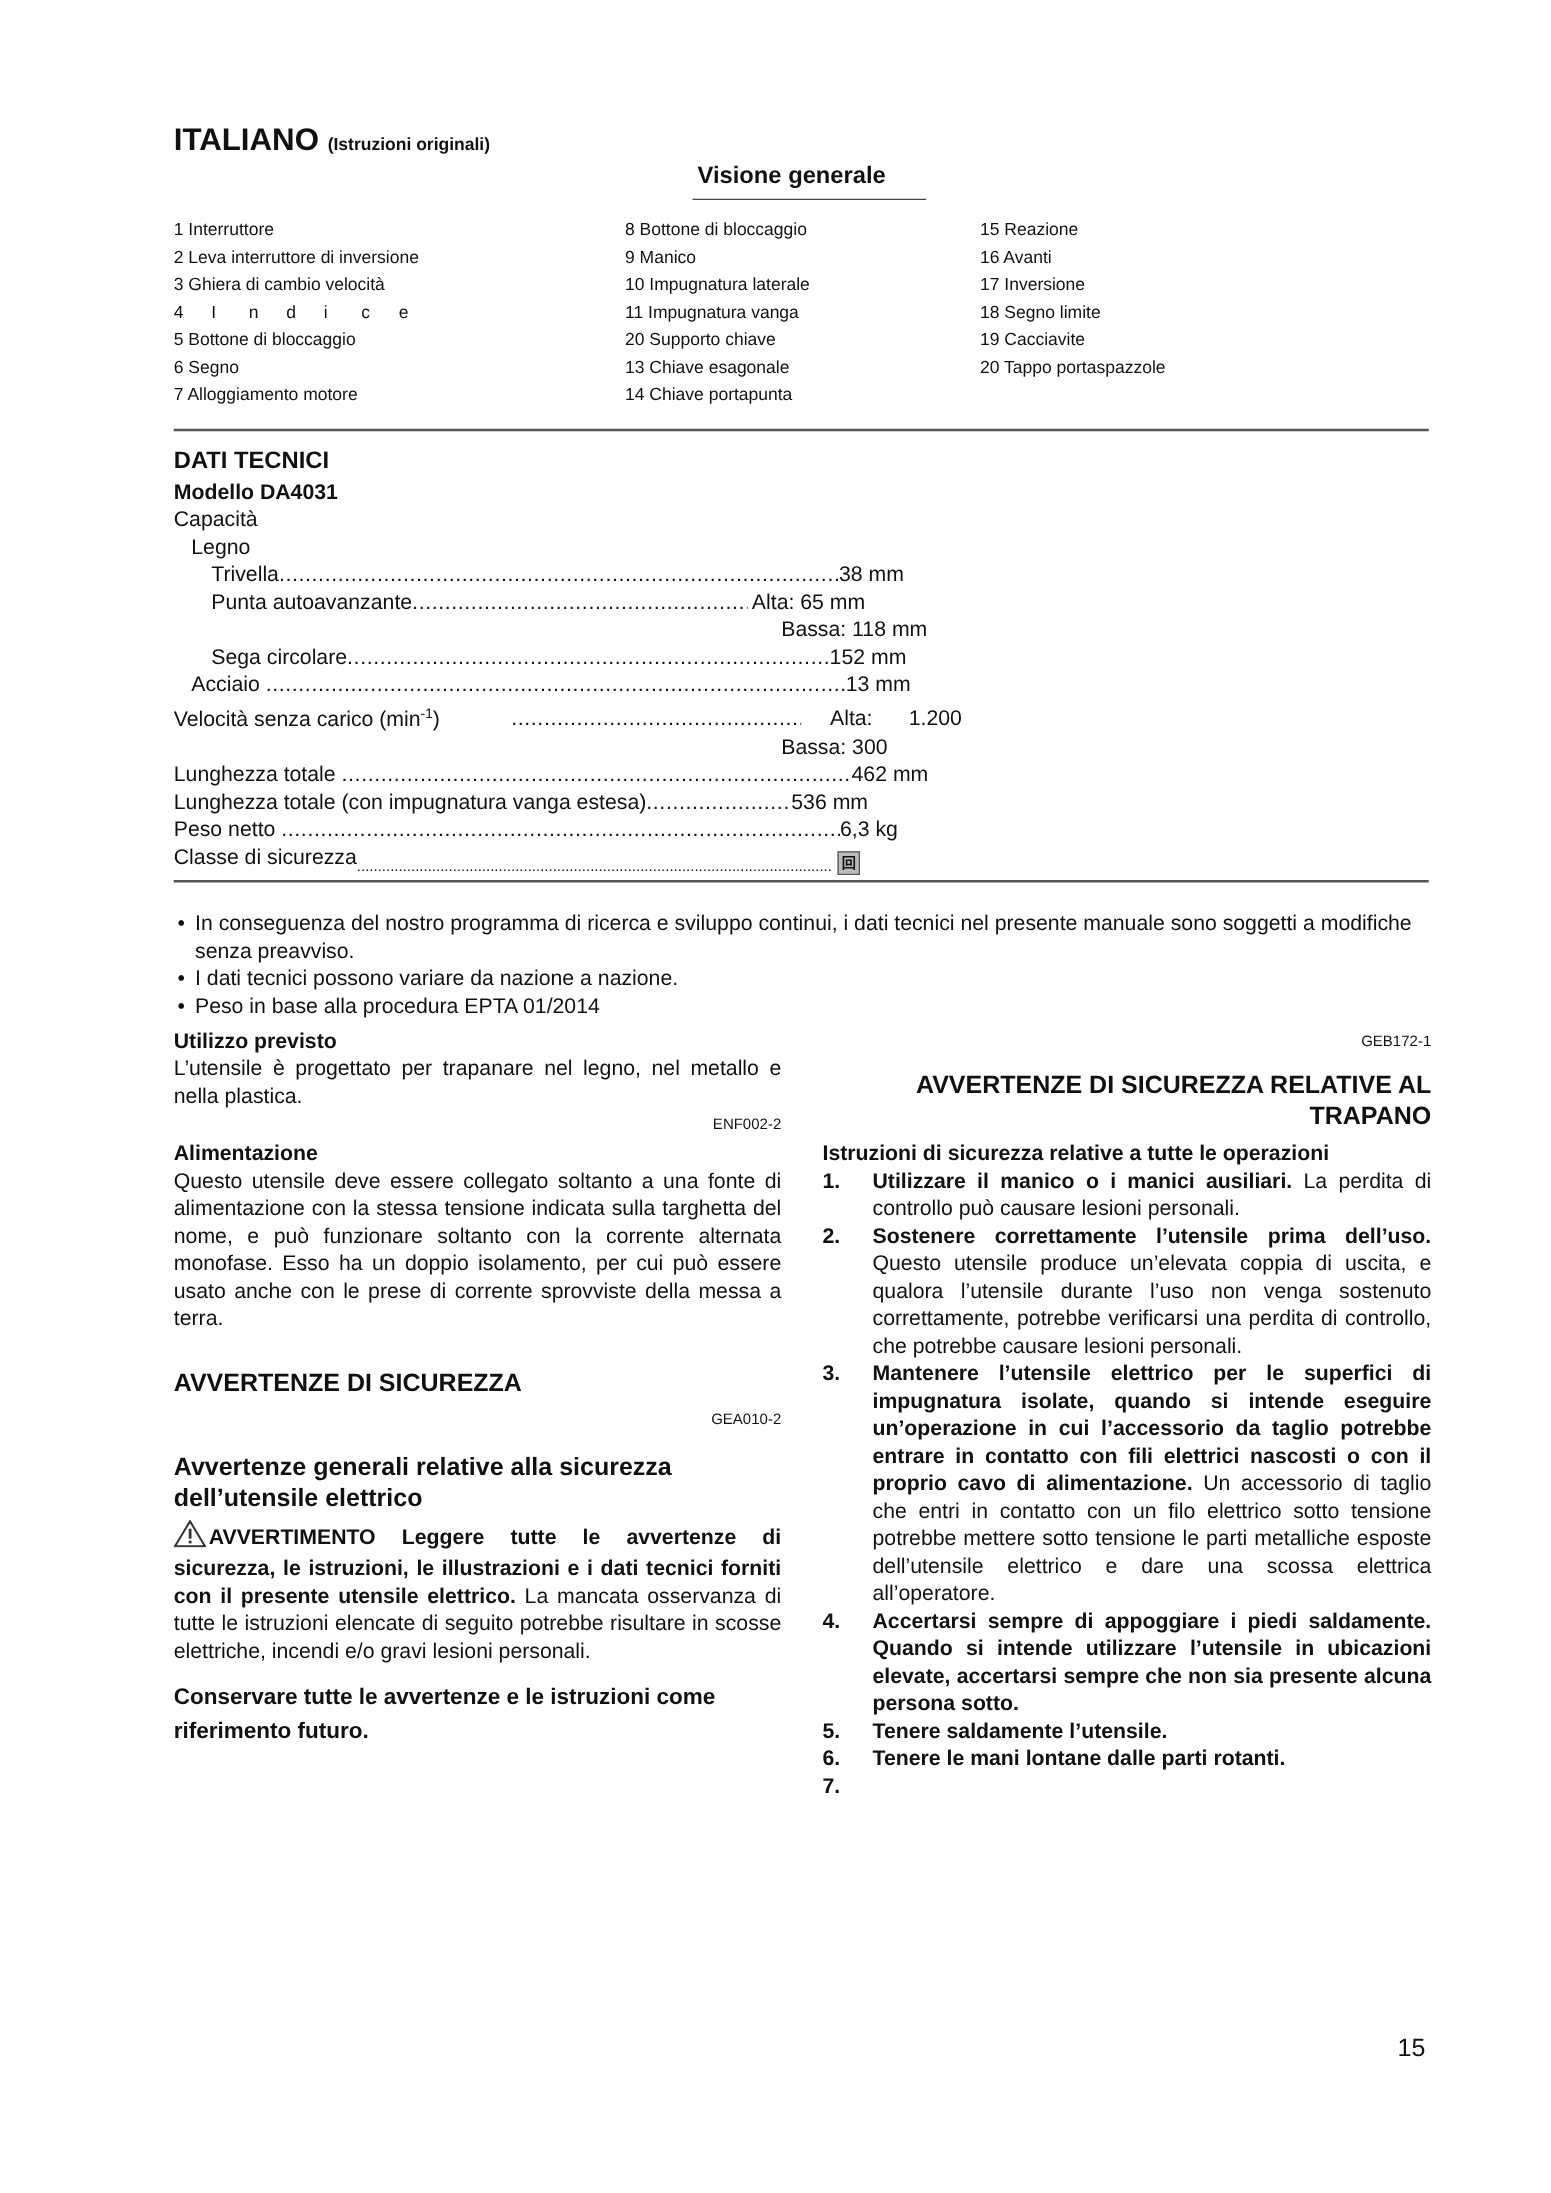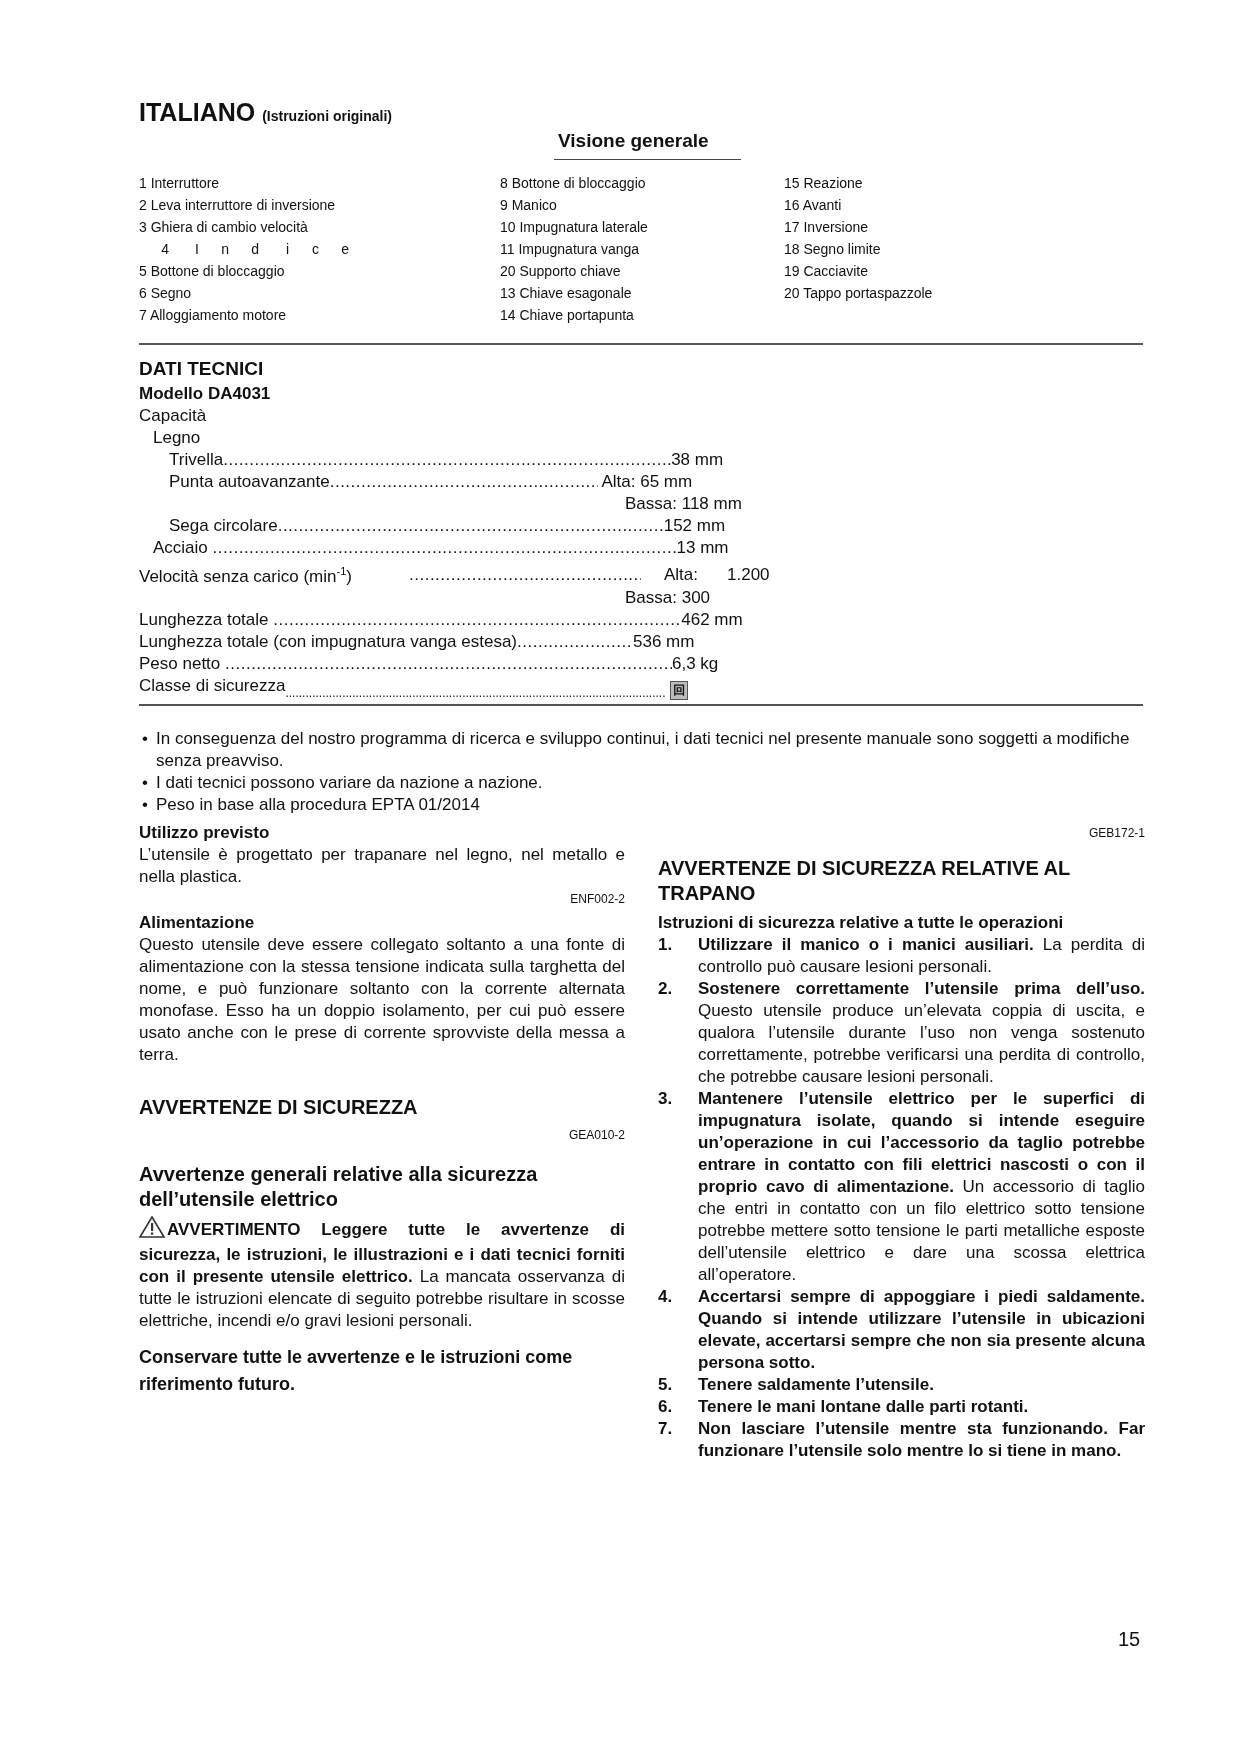--- a/index.html
+++ b/index.html
@@ -4,21 +4,21 @@
 <style>
   html, body { margin:0; padding:0; background:#ffffff; }
   body { width:1241px; height:1754px; position:relative; font-family:"Liberation Sans", sans-serif; color:#111; overflow:hidden; }
   .abs { position:absolute; }
   .lang { left:139px; top:98px; font-size:25px; font-weight:bold; }
   .lang .sub { font-size:14px; font-weight:bold; }
   .vg { left:558px; top:130px; font-size:19px; font-weight:bold; }
   .vg-rule { left:554px; top:159px; width:187px; height:0; border-top:1.5px solid #444; }
   .parts-col { top:172px; font-size:14px; line-height:22px; }
   .parts-col div { white-space:nowrap; }
-  .p4 { letter-spacing:0;text-align:right; }
+  .p4 { letter-spacing:0; }
   .p4 span { display:inline-block; width:30px; }
   .rule { left:139px; width:1004px; height:0; border-top:2px solid #555; }
   .dt-title { left:139px; top:358px; font-size:19px; font-weight:bold; }
   .dt-model { left:139px; top:384px; font-size:17px; font-weight:bold; }
   .specrow { position:absolute; white-space:nowrap; font-size:17px; }
   .dots { display:inline-block; overflow:hidden; vertical-align:bottom; letter-spacing:0.5px; }
   .notes { left:142px; top:728px; font-size:17px; line-height:22px; width:1004px; }
   .notes div { position:relative; padding-left:14px; }
   .notes div::before { content:"•"; position:absolute; left:0; }
   .col { font-size:17px; line-height:22px; text-align:justify; }
@@ -134,24 +134,24 @@
           <polygon points="13,1 25,21 1,21" fill="#fff" stroke="#333" stroke-width="1.6"></polygon>
           <rect x="12" y="7" width="2.2" height="8" fill="#333"></rect>
           <rect x="12" y="16.5" width="2.2" height="2.2" fill="#333"></rect>
         </svg></span><b>AVVERTIMENTO Leggere tutte le avvertenze di sicurezza, le istruzioni, le illustrazioni e i dati tecnici forniti con il presente utensile elettrico.</b><span> La mancata osservanza di tutte le istruzioni elencate di seguito potrebbe risultare in scosse elettriche, incendi e/o gravi lesioni personali.</span>
   </div>
   <div class="h-bold" style="margin-top:12px; font-size:18px; line-height:27px; text-align:left;">Conservare tutte le avvertenze e le istruzioni come riferimento futuro.</div>
 </div>
 
 <div class="abs col" style="left:658px; top:822px; width:487px;">
   <div class="code">GEB172-1</div>
-  <div class="h-sec" style="margin-top:12px; line-height:25px; text-align:left;">AVVERTENZE DI SICUREZZA RELATIVE AL TRAPANO</div>
+  <div class="h-sec" style="margin-top:12px; line-height:25px; text-align:right;">AVVERTENZE DI SICUREZZA RELATIVE AL TRAPANO</div>
   <div class="h-bold" style="margin-top:6px; text-align:left;">Istruzioni di sicurezza relative a tutte le operazioni</div>
   <div class="li"><span class="n">1.</span><b>Utilizzare il manico o i manici ausiliari.</b><span> La perdita di controllo può causare lesioni personali.</span></div>
   <div class="li"><span class="n">2.</span><b>Sostenere correttamente l’utensile prima dell’uso.</b><span> Questo utensile produce un’elevata coppia di uscita, e qualora l’utensile durante l’uso non venga sostenuto correttamente, potrebbe verificarsi una perdita di controllo, che potrebbe causare lesioni personali.</span></div>
   <div class="li"><span class="n">3.</span><b>Mantenere l’utensile elettrico per le superfici di impugnatura isolate, quando si intende eseguire un’operazione in cui l’accessorio da taglio potrebbe entrare in contatto con fili elettrici nascosti o con il proprio cavo di alimentazione.</b><span> Un accessorio di taglio che entri in contatto con un filo elettrico sotto tensione potrebbe mettere sotto tensione le parti metalliche esposte dell’utensile elettrico e dare una scossa elettrica all’operatore.</span></div>
   <div class="li"><span class="n">4.</span><b>Accertarsi sempre di appoggiare i piedi saldamente. Quando si intende utilizzare l’utensile in ubicazioni elevate, accertarsi sempre che non sia presente alcuna persona sotto.</b><span></span></div>
   <div class="li"><span class="n">5.</span><b>Tenere saldamente l’utensile.</b></div>
   <div class="li"><span class="n">6.</span><b>Tenere le mani lontane dalle parti rotanti.</b></div>
-  <div class="li"><span class="n">7.</span><b>Non lasciare l’utensile mentre sta funzionando. Far funzionare l’utensile solo mentre lo si tiene in mano.</b></div>
+  <div class="li"><span class="n">7.</span></div>
 </div>
 
 <div class="abs pagenum">15</div>
 
 </body></html>

